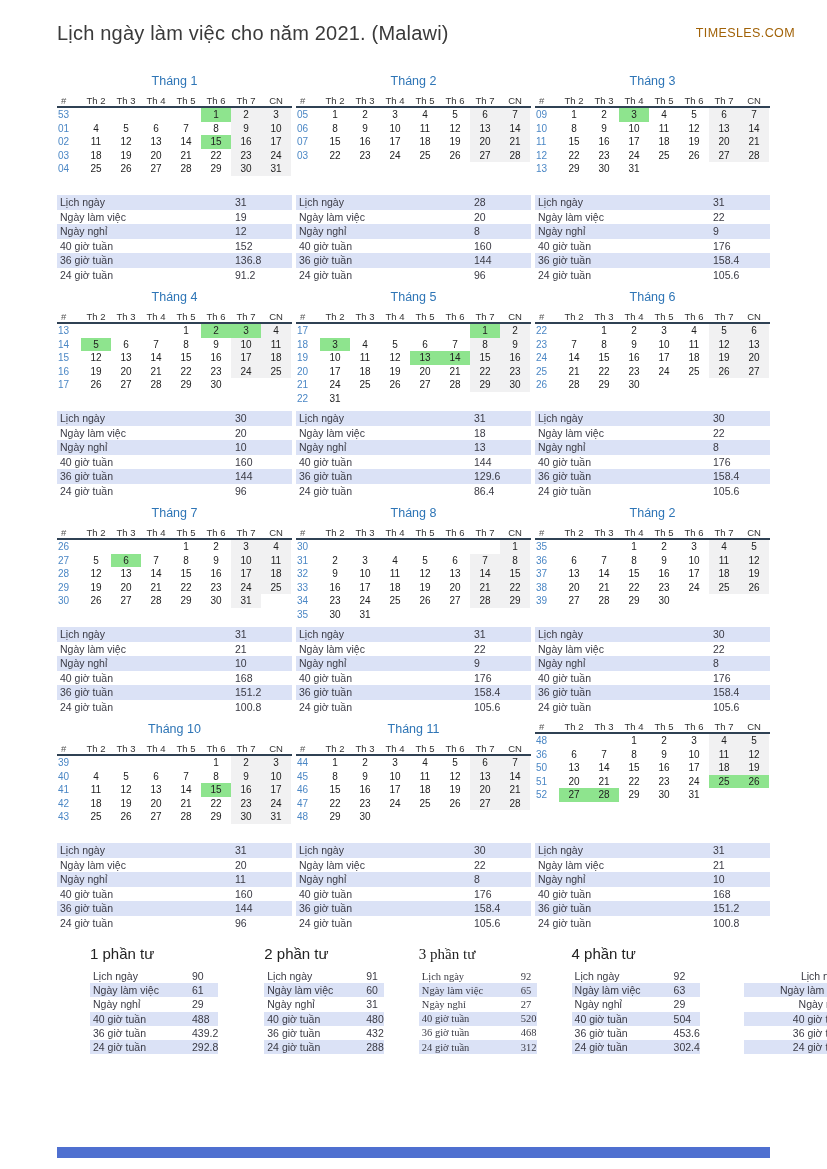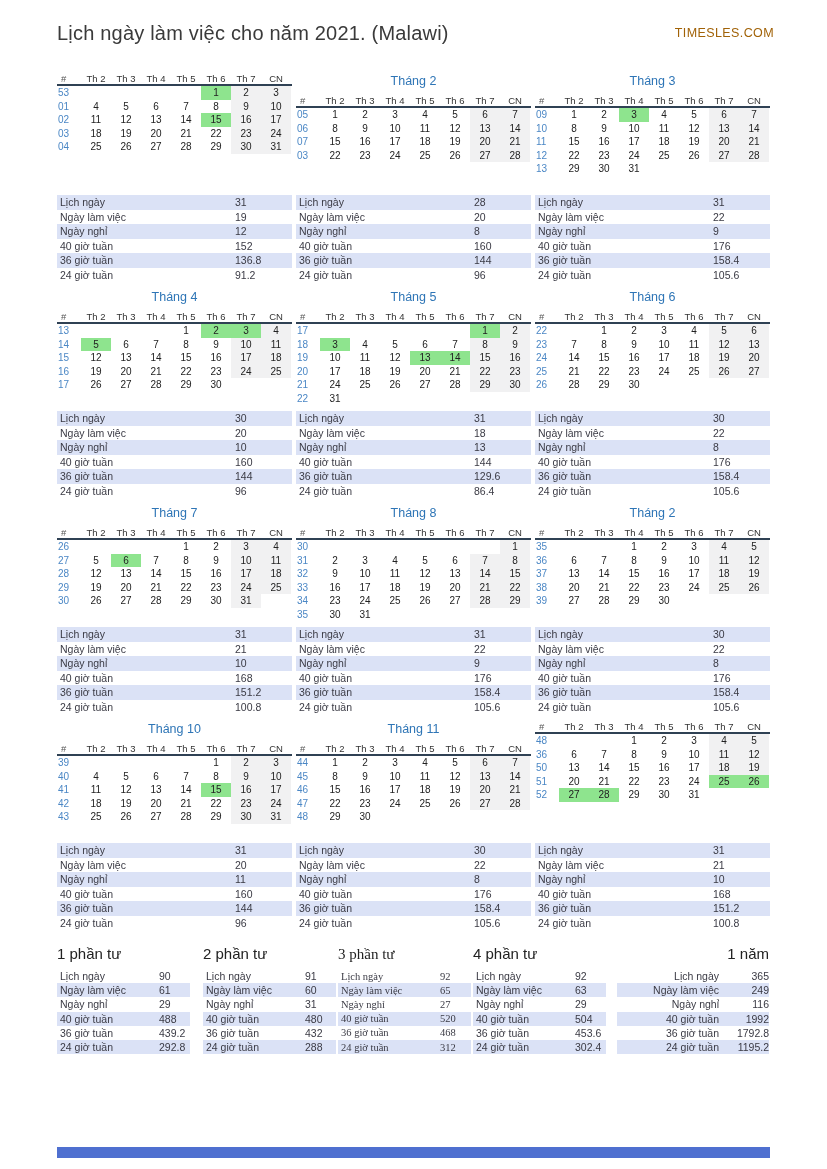--- a/index.html
+++ b/index.html
@@ -1,18 +1,18 @@
 <!DOCTYPE html>
 <html><head>
 <meta charset="utf-8">
 <style>
   * { box-sizing: border-box; margin: 0; padding: 0; }
   html, body { width: 827px; height: 1169px; background: #ffffff; }
   body { font-family: "Liberation Sans", sans-serif; position: relative; overflow: hidden; }
-  .page { position: relative; width: 827px; height: 1169px; padding: 22px 53px 0 57px; }
+  .page { position: relative; width: 827px; height: 1169px; padding: 22px 32px 0 57px; }
 
   .header-row { display: flex; justify-content: space-between; align-items: flex-start; height: 28px; }
   .page-title { font-size: 20px; color: #3a3a3a; font-weight: 500; letter-spacing: 0.2px; }
   .site-link { font-size: 12.5px; color: #a16207; font-weight: 500; letter-spacing: 0.4px; text-decoration: none; margin-top: 4px; }
 
   .months-grid { display: grid; grid-template-columns: repeat(3, 235px); column-gap: 4px; margin-top: 22px; }
   .month { height: 216px; display: flex; flex-direction: column; padding-bottom: 6px; }
   .month-title { height: 18px; line-height: 18px; text-align: center; font-size: 12.5px; color: #2e75b6; font-weight: 500; margin-bottom: 4px; }
 
   .cal-header { display: flex; border-bottom: 2px solid #2f4154; height: 14px; align-items: center; }
@@ -24,21 +24,21 @@
   .dc.we { background: #f1f1f2; }
   .dc.hl { background: #8ee48e; }
 
   .stats { margin-top: auto; width: 100%; }
   .srow { display: flex; height: 14.5px; align-items: center; font-size: 10.5px; color: #3a3a44; }
   .srow:nth-child(odd) { background: #dbe2f6; }
   .slabel { width: 178px; padding-left: 3px; }
   .sval { flex: 1; }
 
   .summaries { display: flex; margin-top: 10px; }
-  .sum { width: 133px; }
+  .sum { width: 133px; margin-left: 33px; }
   .sum:nth-child(1) { margin-right: 13px; }
   .sum:nth-child(2) { margin-right: 2px; }
   .sum:nth-child(3) { margin-right: 2px; font-family: Liberation Serif, serif; }
   .sum:nth-child(4) { margin-right: 11px; }
   .sum.year { width: 152px; text-align: right; }
   .sum-title { font-size: 15px; color: #222; font-weight: 500; height: 20px; line-height: 16px; margin-bottom: 3px; }
   .qrow { display: flex; height: 14.2px; align-items: center; font-size: 10.5px; color: #3a3a44; }
   .qrow:nth-child(odd) { background: #dbe2f6; }
   .qlabel { width: 102px; padding-left: 3px; }
   .qval { flex: 1; }
@@ -49,20 +49,21 @@
 <body>
 
 <div class="page">
   <div class="header-row">
     <div class="page-title">Lịch ngày làm việc cho năm 2021. (Malawi)</div>
     <a class="site-link">TIMESLES.COM</a>
   </div>
 
   <div class="months-grid">
       <div class="month">
+        <div class="month-title">Tháng 1</div>
         <div class="cal">
           <div class="cal-header">
             <div class="hh wncol">#</div>
             <div class="hh">Th 2</div>
             <div class="hh">Th 3</div>
             <div class="hh">Th 4</div>
             <div class="hh">Th 5</div>
             <div class="hh">Th 6</div>
             <div class="hh">Th 7</div>
             <div class="hh">CN</div>

